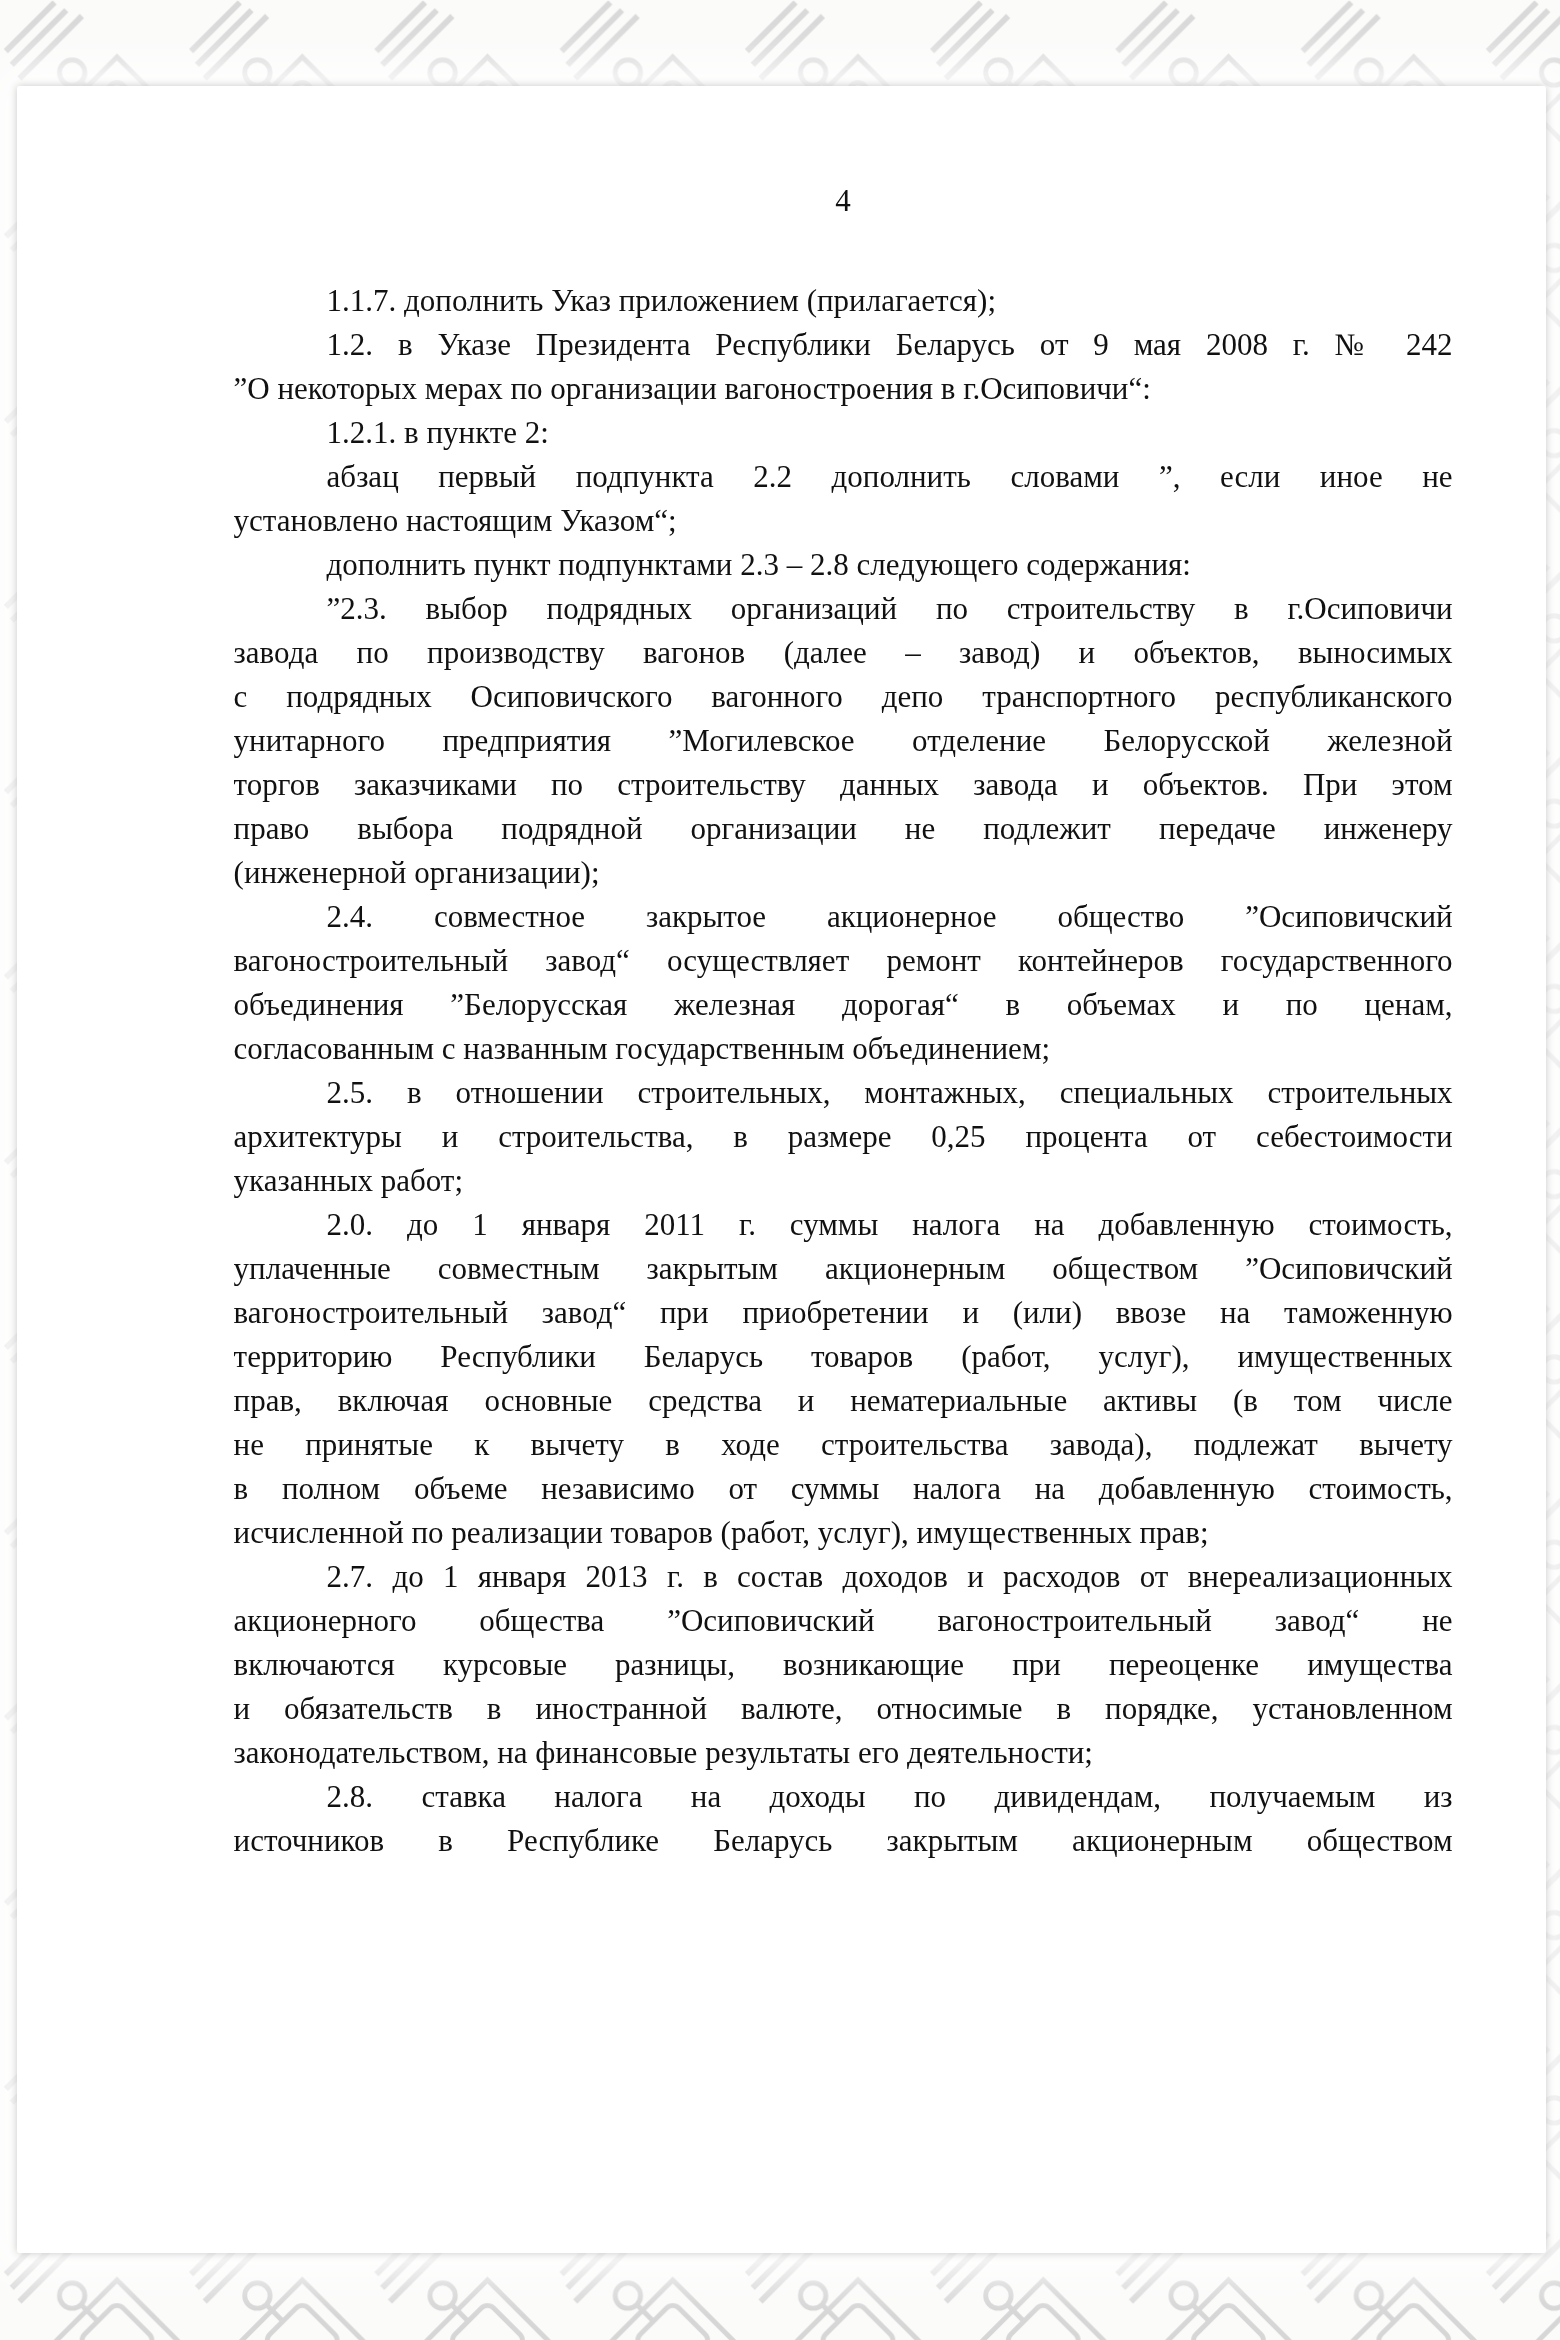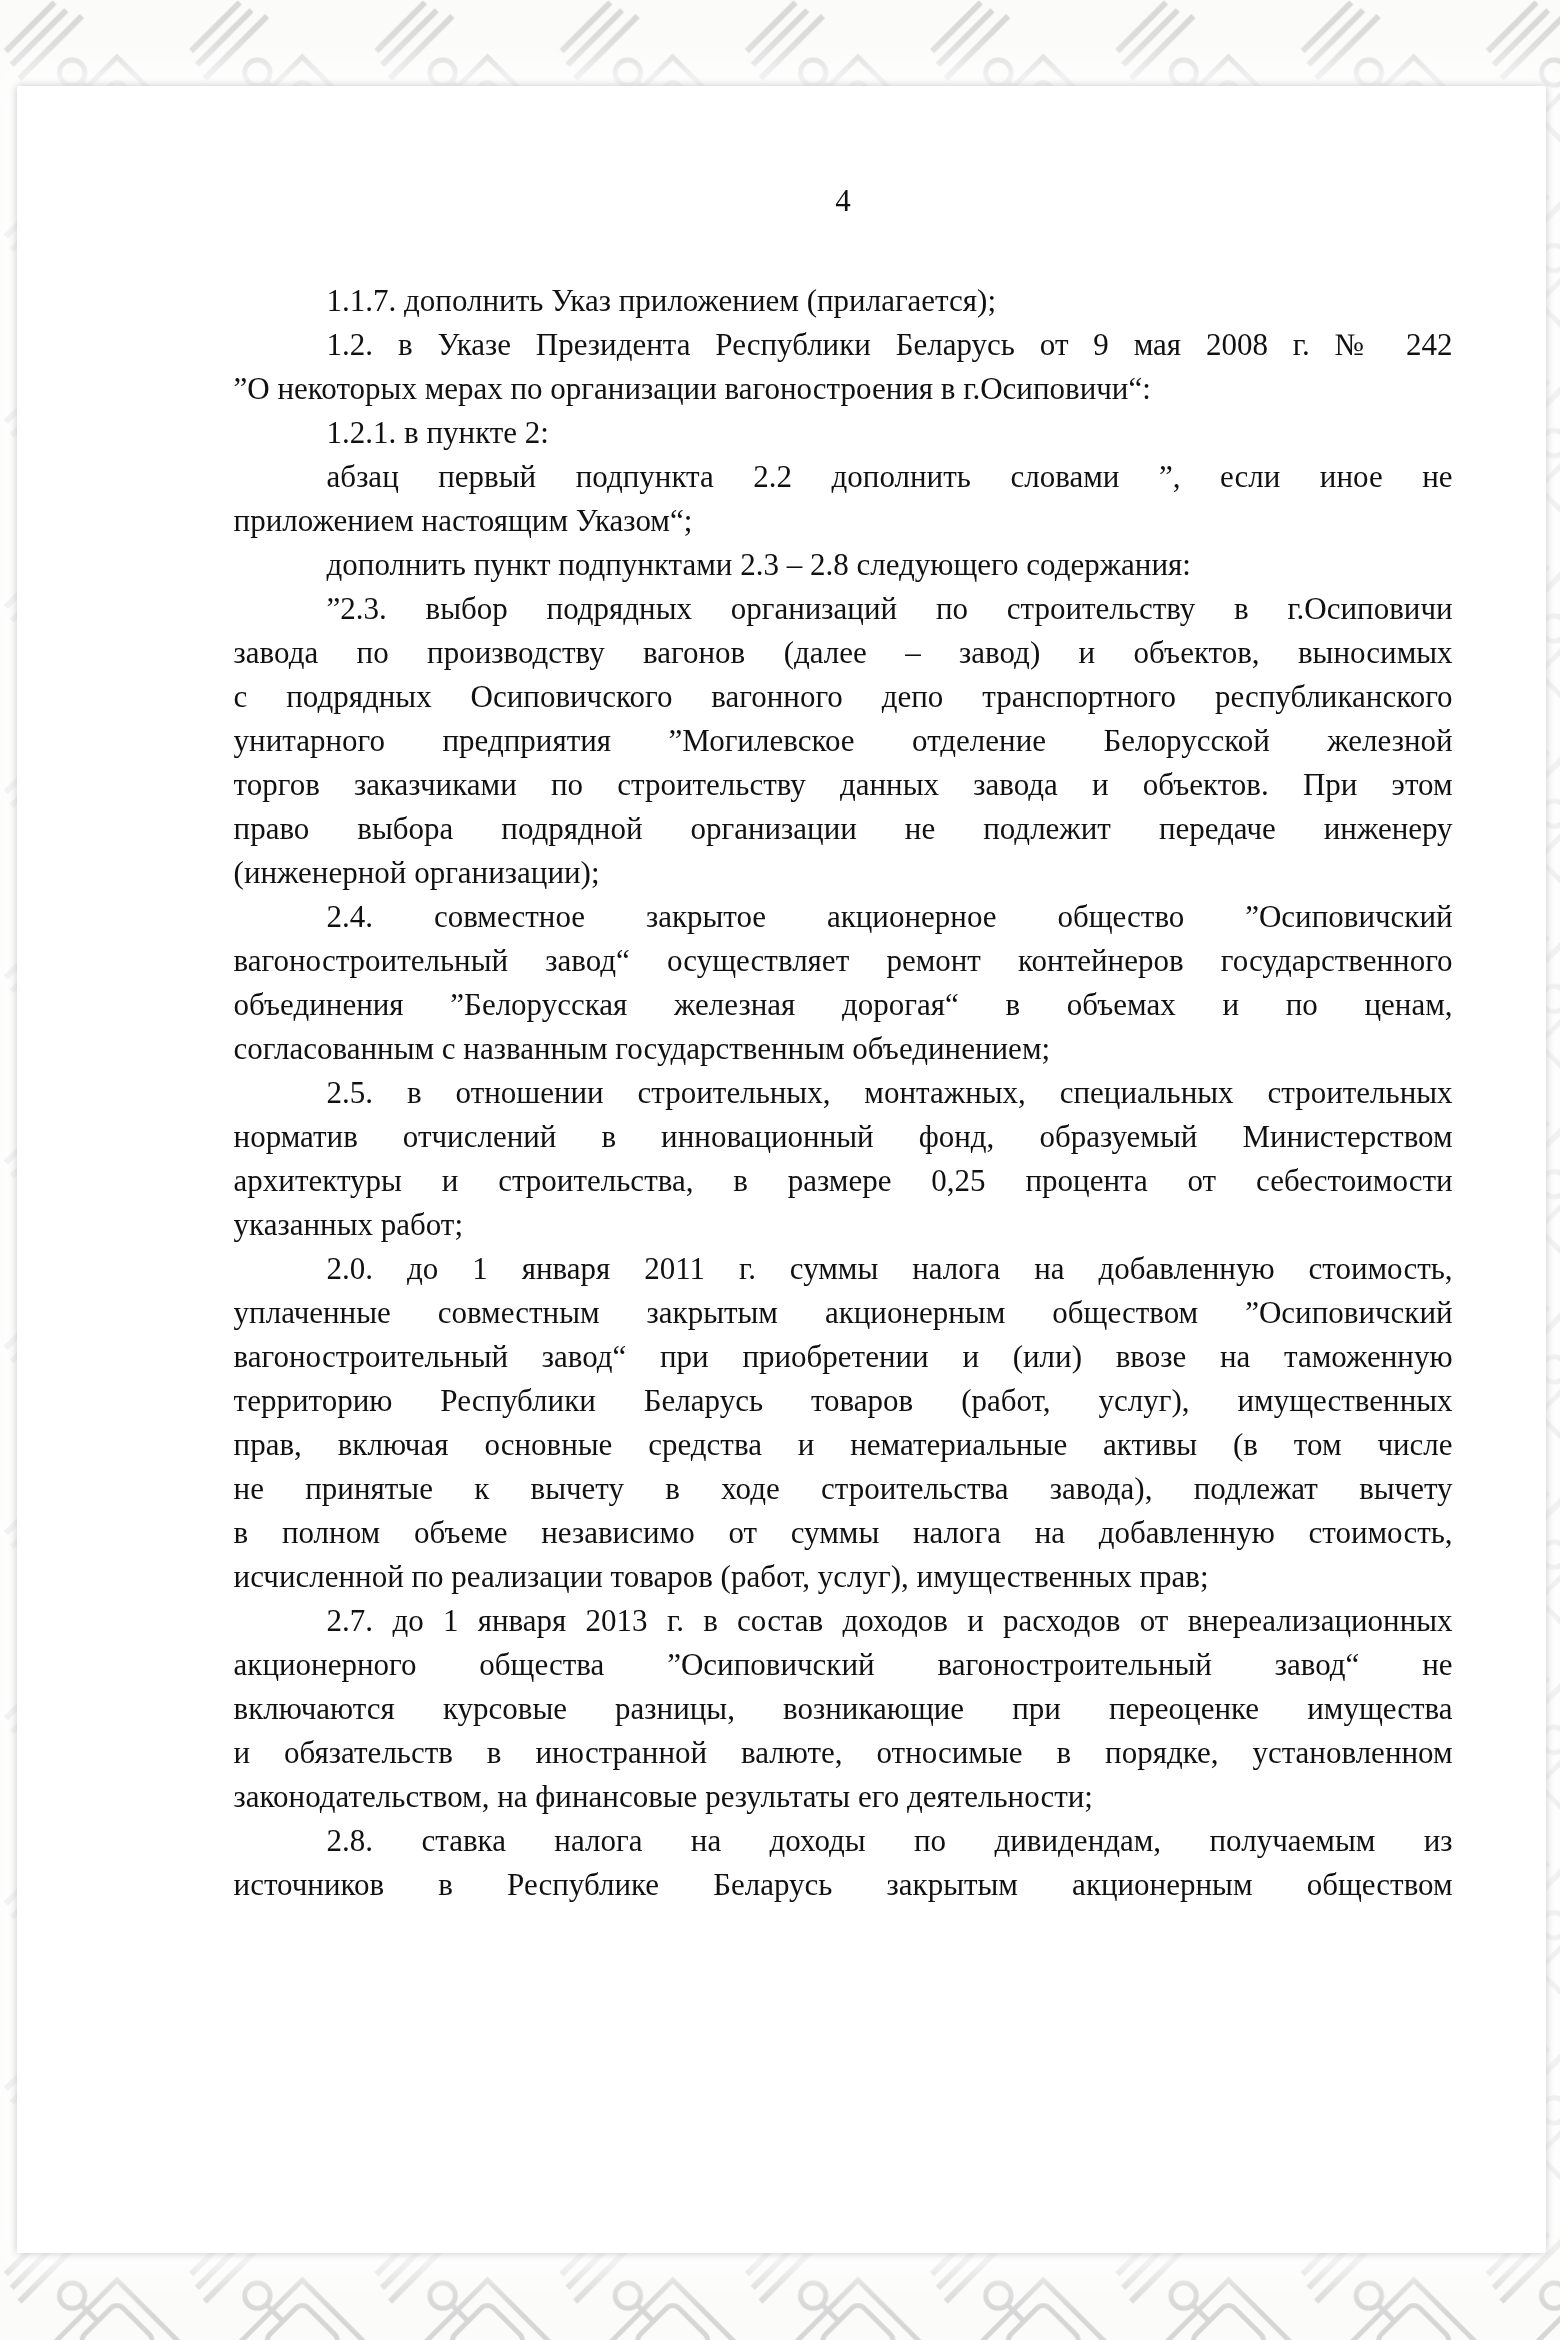--- a/index.html
+++ b/index.html
@@ -96,21 +96,21 @@
         </div>
         <div class="para">
           <div class="line justify indent">1.2. в Указе Президента Республики Беларусь от 9 мая 2008 г. № 242</div>
           <div class="line">”О некоторых мерах по организации вагоностроения в г.Осиповичи“:</div>
         </div>
         <div class="para">
           <div class="line indent">1.2.1. в пункте 2:</div>
         </div>
         <div class="para">
           <div class="line justify indent">абзац первый подпункта 2.2 дополнить словами ”, если иное не</div>
-          <div class="line">приложением настоящим Указом“;</div>
+          <div class="line">установлено настоящим Указом“;</div>
         </div>
         <div class="para">
           <div class="line indent">дополнить пункт подпунктами 2.3 – 2.8 следующего содержания:</div>
         </div>
         <div class="para">
           <div class="line justify indent">”2.3. выбор подрядных организаций по строительству в г.Осиповичи</div>
           <div class="line justify">завода по производству вагонов (далее – завод) и объектов, выносимых</div>
           <div class="line justify">с подрядных Осиповичского вагонного депо транспортного республиканского</div>
           <div class="line justify">унитарного предприятия ”Могилевское отделение Белорусской железной</div>
           <div class="line justify">торгов заказчиками по строительству данных завода и объектов. При этом</div>
@@ -118,21 +118,20 @@
           <div class="line">(инженерной организации);</div>
         </div>
         <div class="para">
           <div class="line justify indent">2.4. совместное закрытое акционерное общество ”Осиповичский</div>
           <div class="line justify">вагоностроительный завод“ осуществляет ремонт контейнеров государственного</div>
           <div class="line justify">объединения ”Белорусская железная дорогая“ в объемах и по ценам,</div>
           <div class="line">согласованным с названным государственным объединением;</div>
         </div>
         <div class="para">
           <div class="line justify indent">2.5. в отношении строительных, монтажных, специальных строительных</div>
-          <div class="line justify">норматив отчислений в инновационный фонд, образуемый Министерством</div>
           <div class="line justify">архитектуры и строительства, в размере 0,25 процента от себестоимости</div>
           <div class="line">указанных работ;</div>
         </div>
         <div class="para">
           <div class="line justify indent">2.0. до 1 января 2011 г. суммы налога на добавленную стоимость,</div>
           <div class="line justify">уплаченные совместным закрытым акционерным обществом ”Осиповичский</div>
           <div class="line justify">вагоностроительный завод“ при приобретении и (или) ввозе на таможенную</div>
           <div class="line justify">территорию Республики Беларусь товаров (работ, услуг), имущественных</div>
           <div class="line justify">прав, включая основные средства и нематериальные активы (в том числе</div>
           <div class="line justify">не принятые к вычету в ходе строительства завода), подлежат вычету</div>

